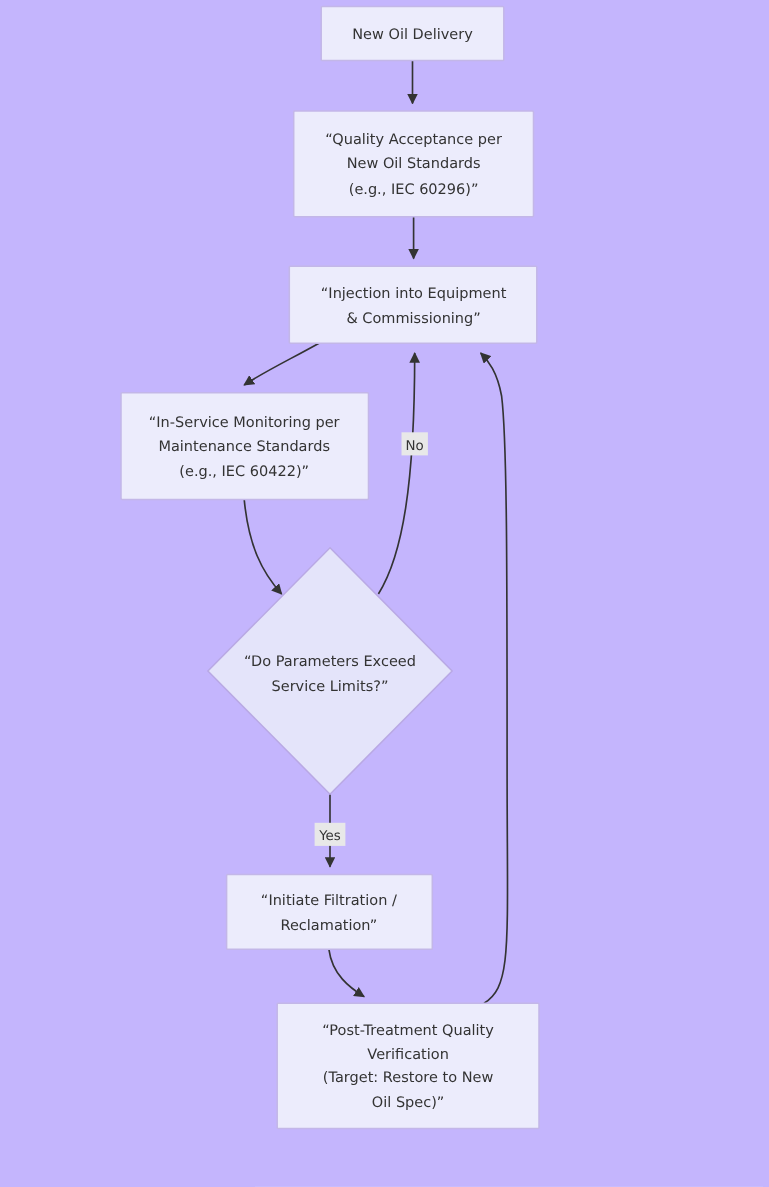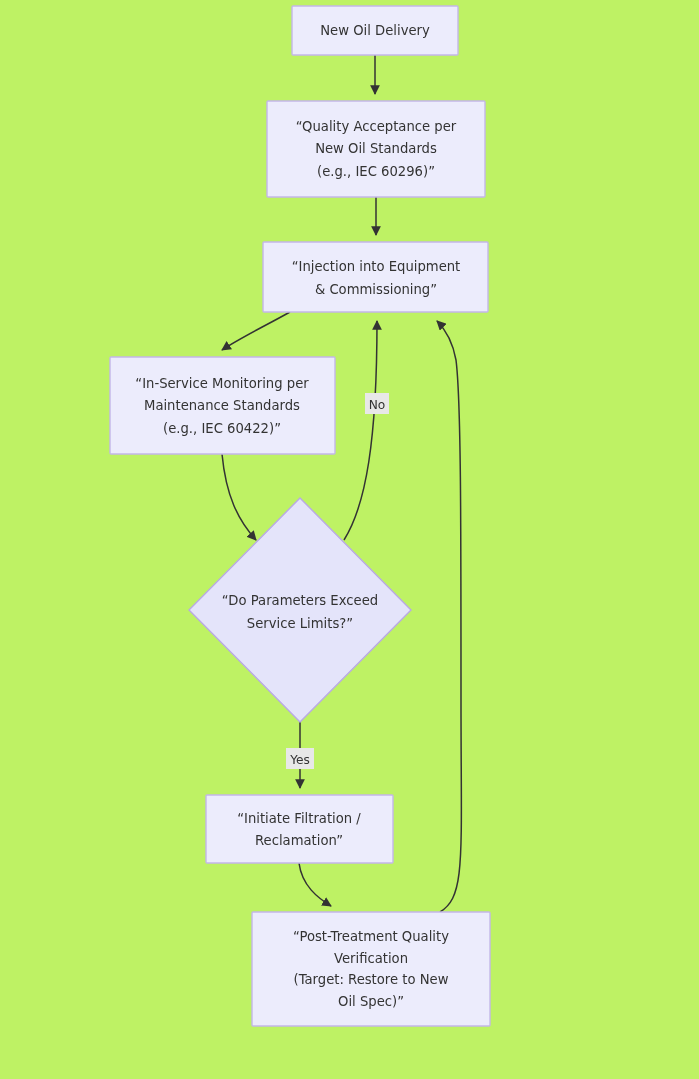--- a/index.html
+++ b/index.html
@@ -11,21 +11,21 @@
   body {
     width: 699px;
     height: 1079px;
     font-family: "DejaVu Sans", "Liberation Sans", sans-serif;
     overflow: hidden;
   }
   #diagram-root {
     position: relative;
     width: 699px;
     height: 1079px;
-    background: #bef264;
+    background: #c4b5fd;
   }
   svg.flow-canvas {
     position: absolute;
     left: 0;
     top: 0;
     width: 699px;
     height: 1079px;
   }
   .node-label {
     font-family: "DejaVu Sans", "Liberation Sans", sans-serif;

